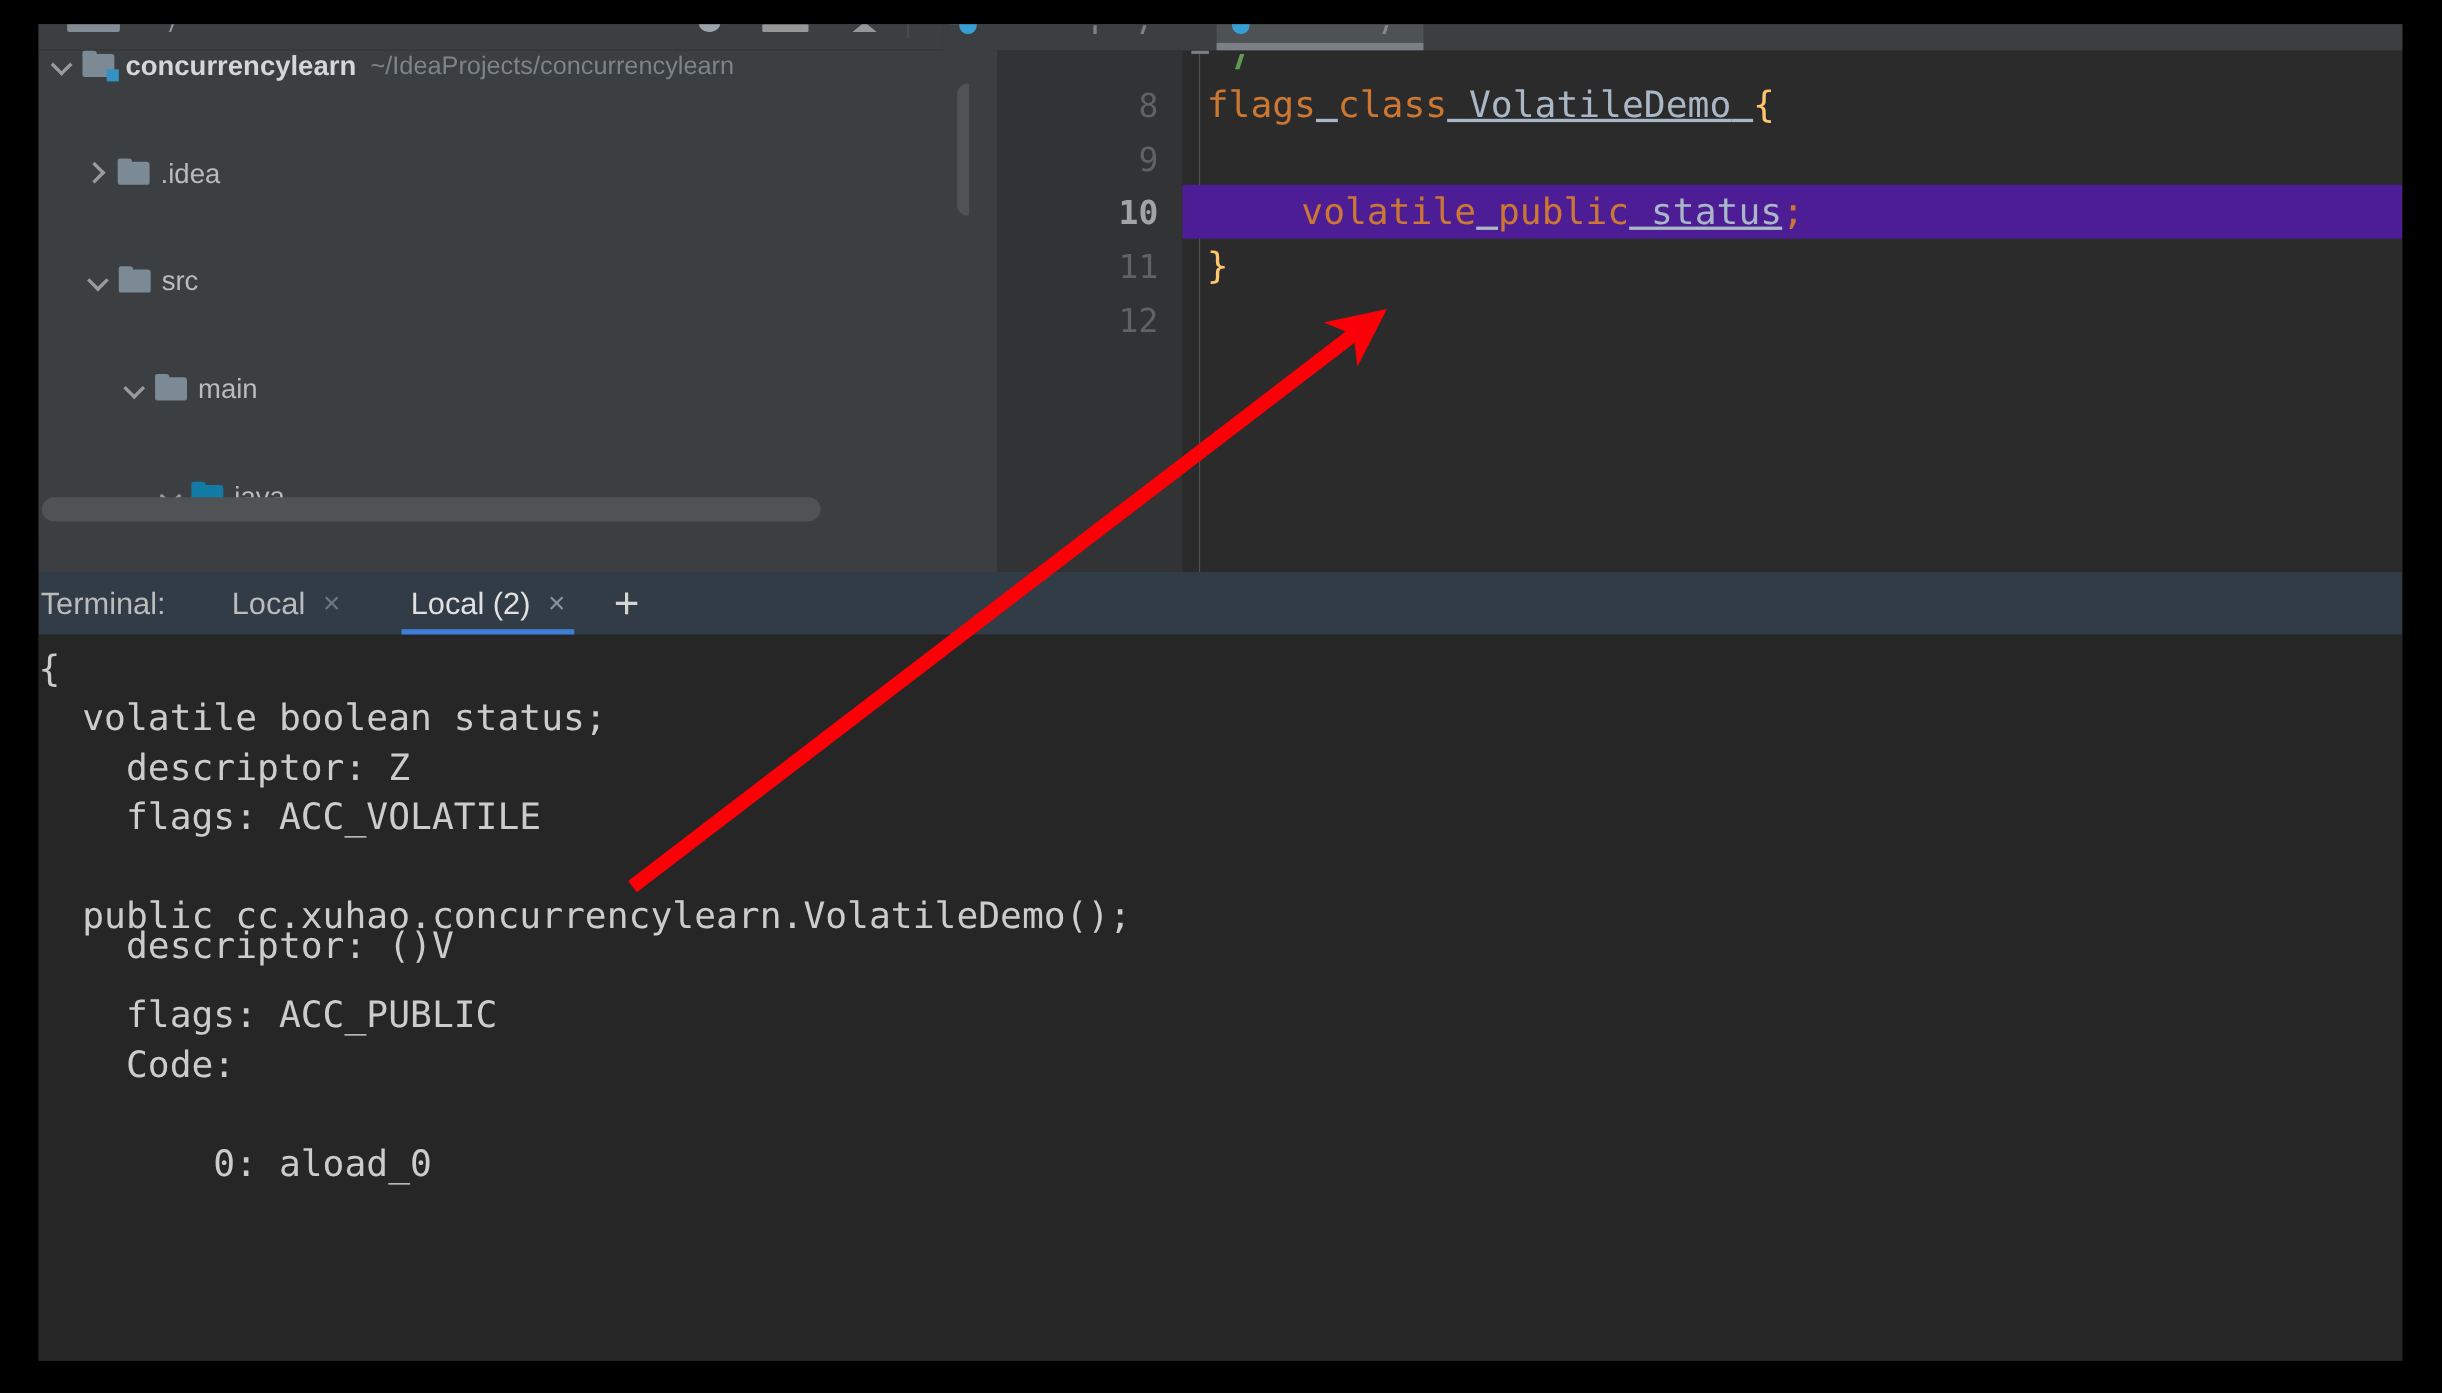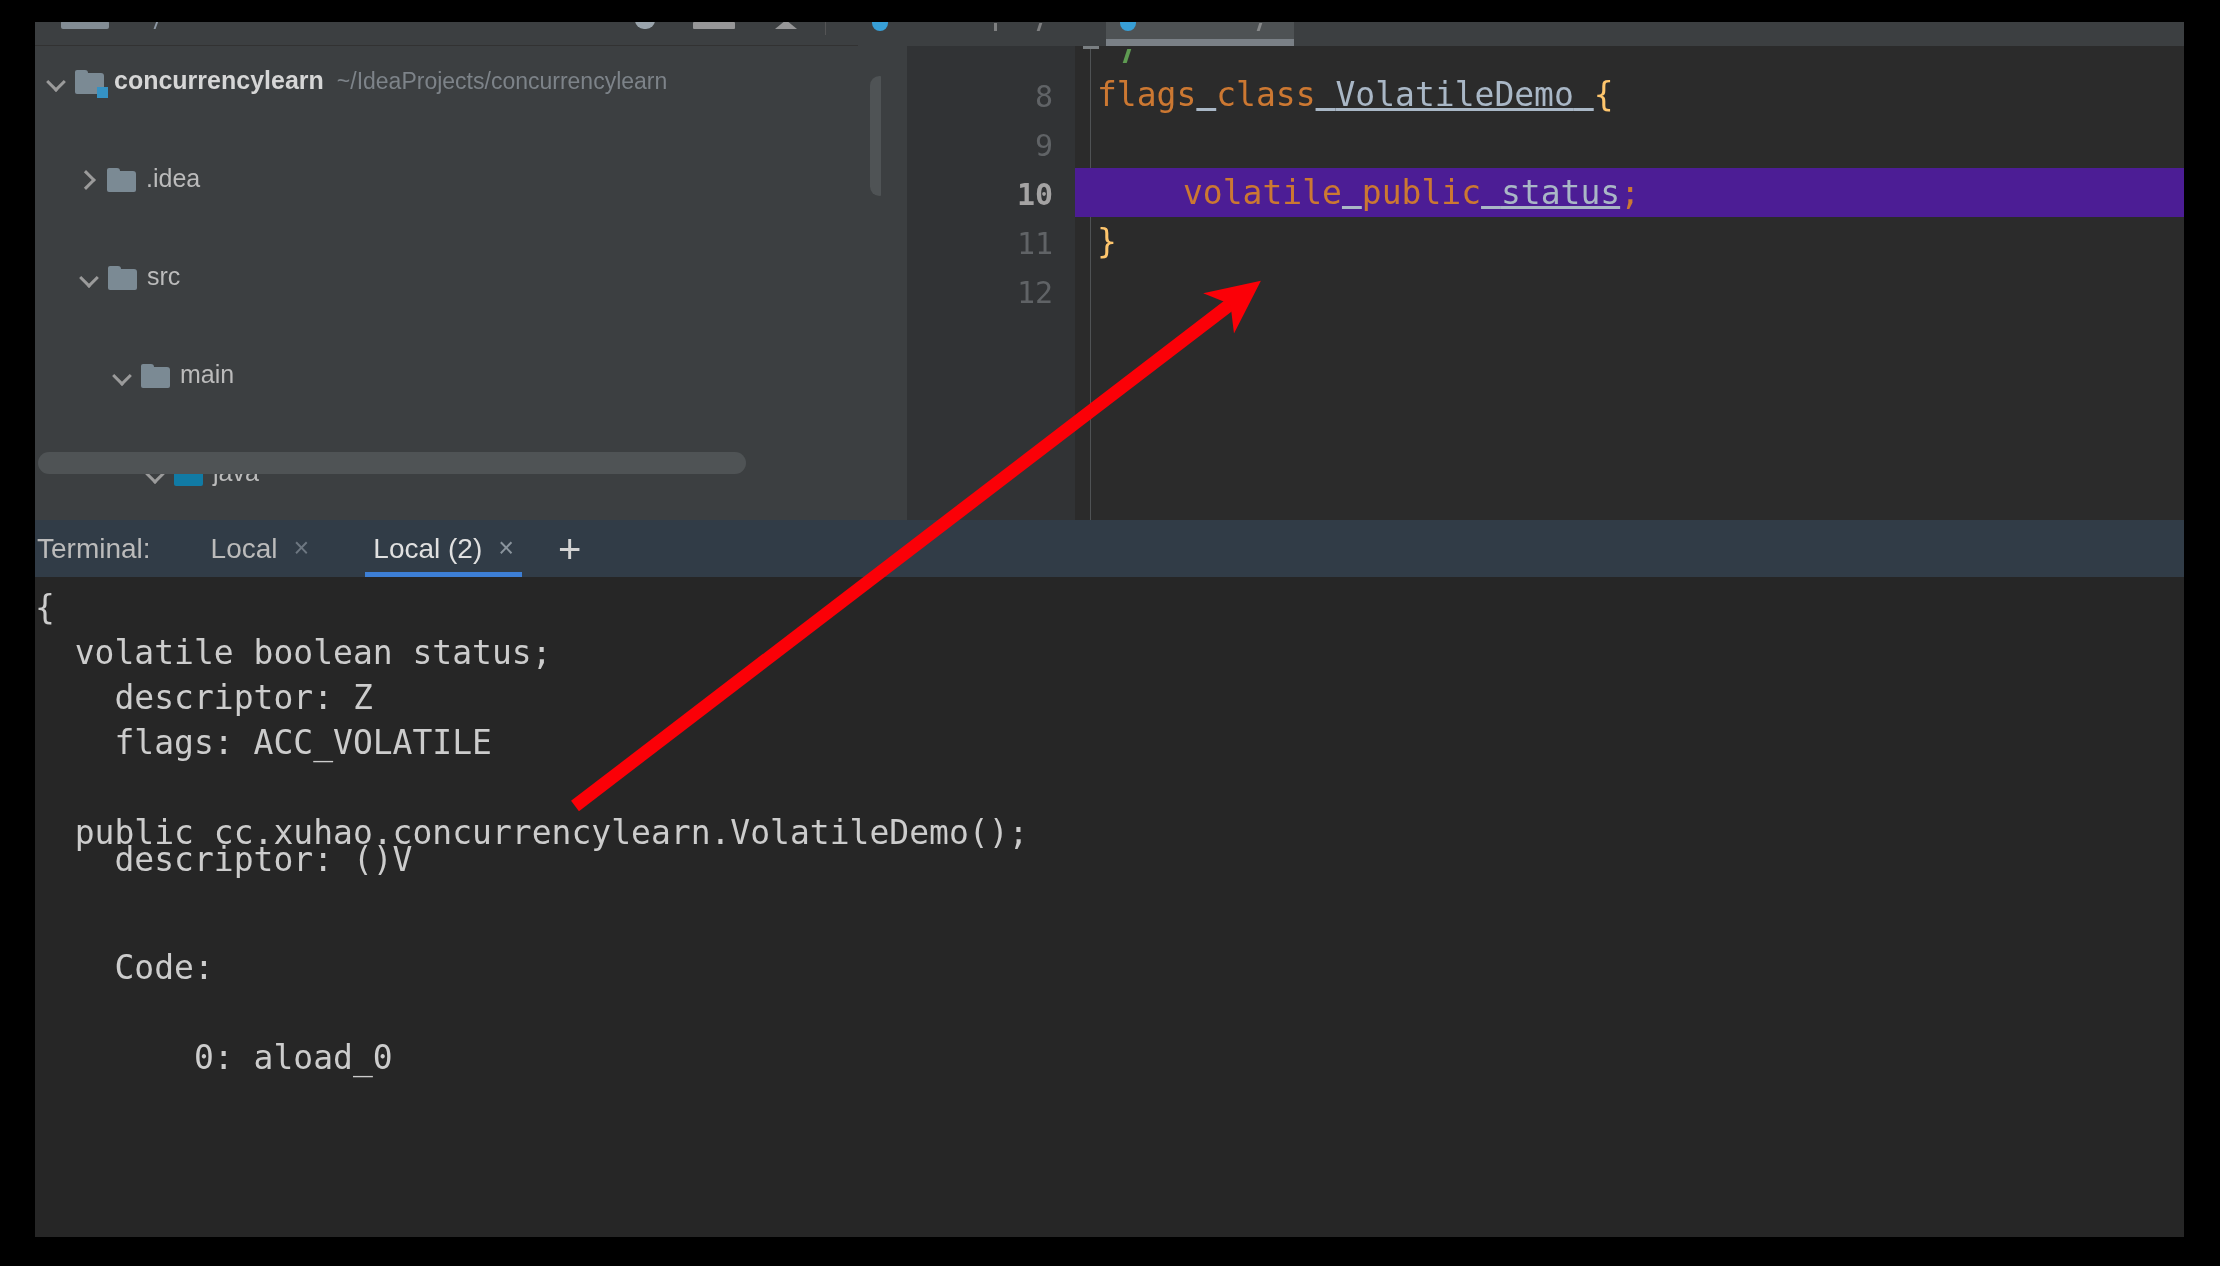--- a/index.html
+++ b/index.html
@@ -107,21 +107,21 @@
   #tree-inner {
     position: absolute;
     left: 0; top: 0;
     width: 846px; height: 440px;
     background: #3c3f41;
   }
   .tree-row {
     position: relative;
     height: 49px;
     display: flex;
-    align-items: flex-end;
+    align-items: flex-start;
     white-space: nowrap;
     color: #bbbbbb;
     font-size: 25px;
   }
   .arrow {
     width: 26px; height: 26px;
     flex: 0 0 26px;
     position: relative;
     margin-right: 6px;
   }
@@ -494,20 +494,21 @@
         <span id="term-add">+</span>
       </div>
       <div id="term-body">
         <div class="tline" style="top:8px;padding-left:0px">{</div>
         <div class="tline" style="top:53px;padding-left:0px">  volatile boolean status;</div>
         <div class="tline" style="top:98px;padding-left:0px">    descriptor: Z</div>
         <div class="tline" style="top:143px;padding-left:0px">    flags: ACC_VOLATILE</div>
         <div class="tline" style="top:188px;padding-left:0px"></div>
         <div class="tline" style="top:233px;padding-left:0px">  public cc.xuhao.concurrencylearn.VolatileDemo();</div>
         <div class="tline" style="top:260px;padding-left:0px">    descriptor: ()V</div>
+        <div class="tline" style="top:323px;padding-left:0px">    flags: ACC_PUBLIC</div>
         <div class="tline" style="top:368px;padding-left:0px">    Code:</div>
         <div class="tline" style="top:458px;padding-left:0px">        0: aload_0</div>
       </div>
     </div>
 
   </div>
 
   <svg id="arrow-svg" viewBox="0 0 2220 1266" xmlns="http://www.w3.org/2000/svg">
     <defs>
       <marker id="arrowhead" markerWidth="4.2" markerHeight="4.2" refX="1.3" refY="2.1" orient="auto" markerUnits="strokeWidth">

